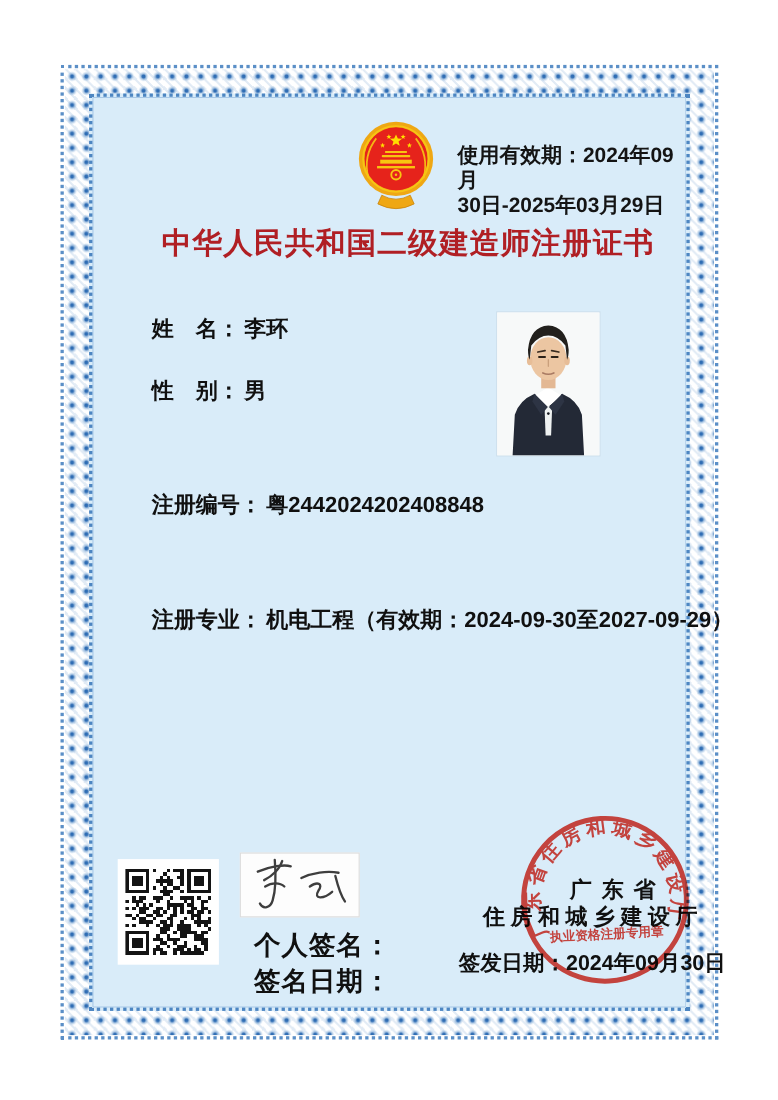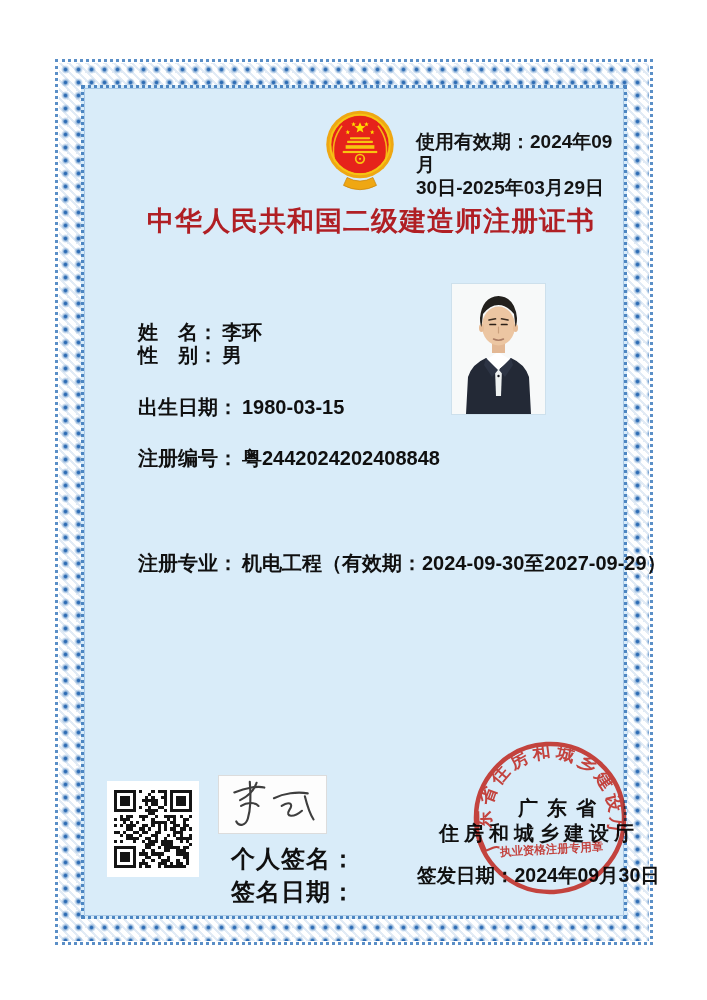--- a/index.html
+++ b/index.html
@@ -24,21 +24,21 @@
   .emblem{position:absolute;left:324px;top:110px;width:72px;height:84px;}
   .emblem svg{width:100%;height:100%;display:block;}
 
   .validity{position:absolute;left:416px;top:130px;width:212px;
             font-size:19px;font-weight:bold;line-height:23px;color:#141414;}
 
   .title{position:absolute;left:26px;top:199px;width:682px;margin:4px;text-align:center;
          font-size:27px;font-weight:bold;letter-spacing:1px;color:#b01f24;}
 
   .field{position:absolute;left:138px;font-size:20px;font-weight:bold;white-space:nowrap;color:#101010;}
-  .f0{top:285px;margin-top:34px;} .f1{top:342px;} .f2{top:394px;} .f3{top:445px;} .f4{top:499px;} .f5{top:550px;text-align:right;}
+  .f0{top:285px;} .f1{top:342px;} .f2{top:394px;} .f3{top:445px;} .f4{top:499px;} .f5{top:550px;text-align:right;}
   .fv{margin-left:4px;}
 
   .photo{position:absolute;left:452px;top:284px;width:93px;height:130px;background:#fbfcfc;
          box-shadow:0 0 0 1px rgba(0,0,0,.05);}
   .photo svg{width:100%;height:100%;display:block;}
 
   .qr{position:absolute;left:107px;top:781px;width:92px;height:96px;background:#ffffff;
       box-sizing:border-box;padding:7px;}
   .qr svg{width:100%;height:100%;display:block;}
 
@@ -100,23 +100,20 @@
       <div>30日-2025年03月29日</div>
     </div>
 
     <h1 class="title">中华人民共和国二级建造师注册证书</h1>
 
     <div class="field f0">
       <span class="fl">姓　名：</span><span class="fv">李环</span>
     </div>
     <div class="field f1">
       <span class="fl">性　别：</span><span class="fv">男</span>
-    </div>
-    <div class="field f2">
-      <span class="fl">出生日期：</span><span class="fv">1980-03-15</span>
     </div>
     <div class="field f3">
       <span class="fl">注册编号：</span><span class="fv">粤2442024202408848</span>
     </div>
     <div class="field f5">
       <span class="fl">注册专业：</span><span class="fv">机电工程（有效期：2024-09-30至2027-09-29）</span>
     </div>
 
     <div class="photo">
       <svg viewBox="0 0 93 130" xmlns="http://www.w3.org/2000/svg">

